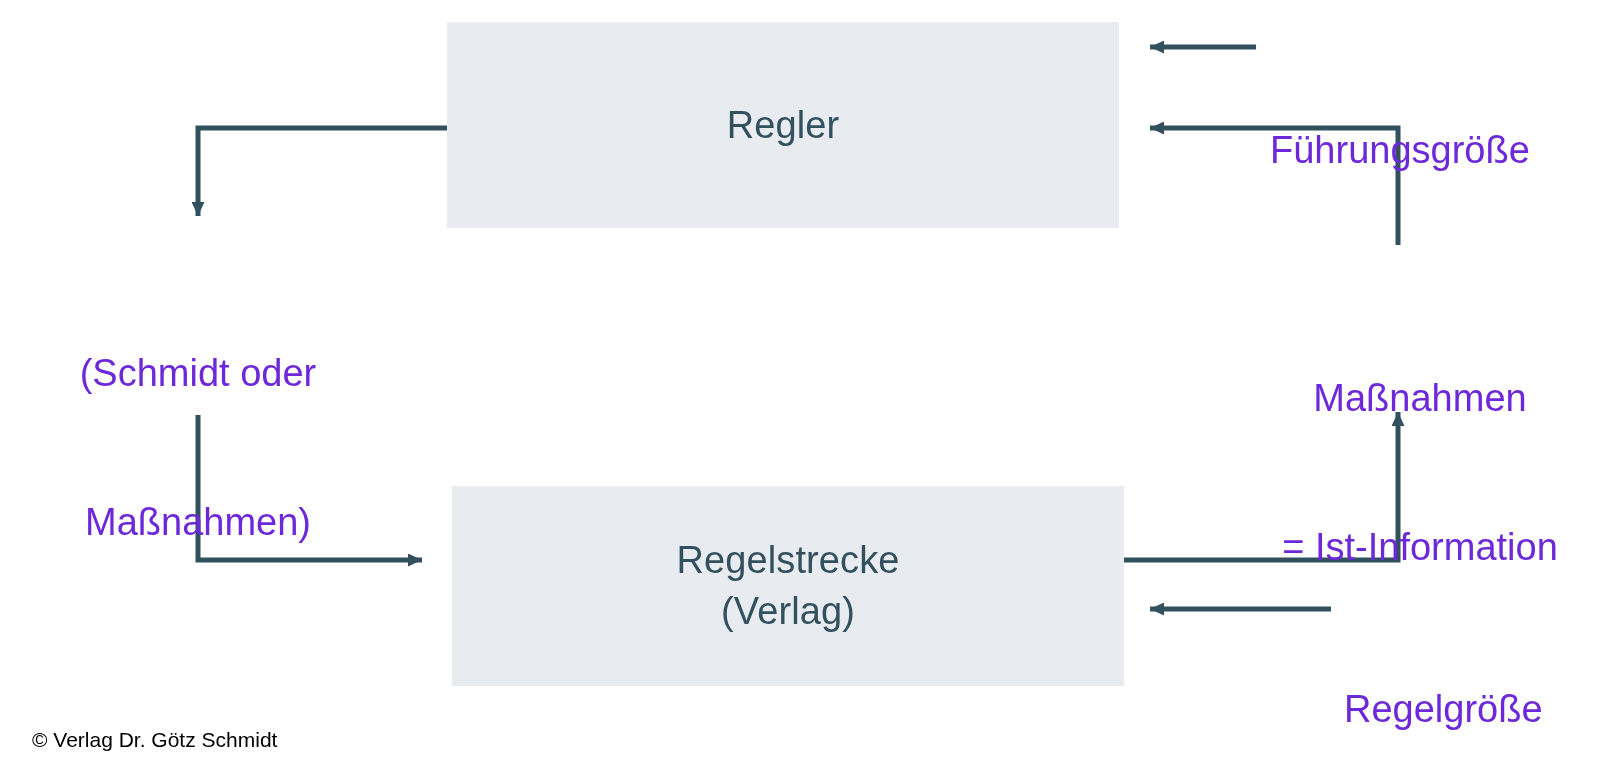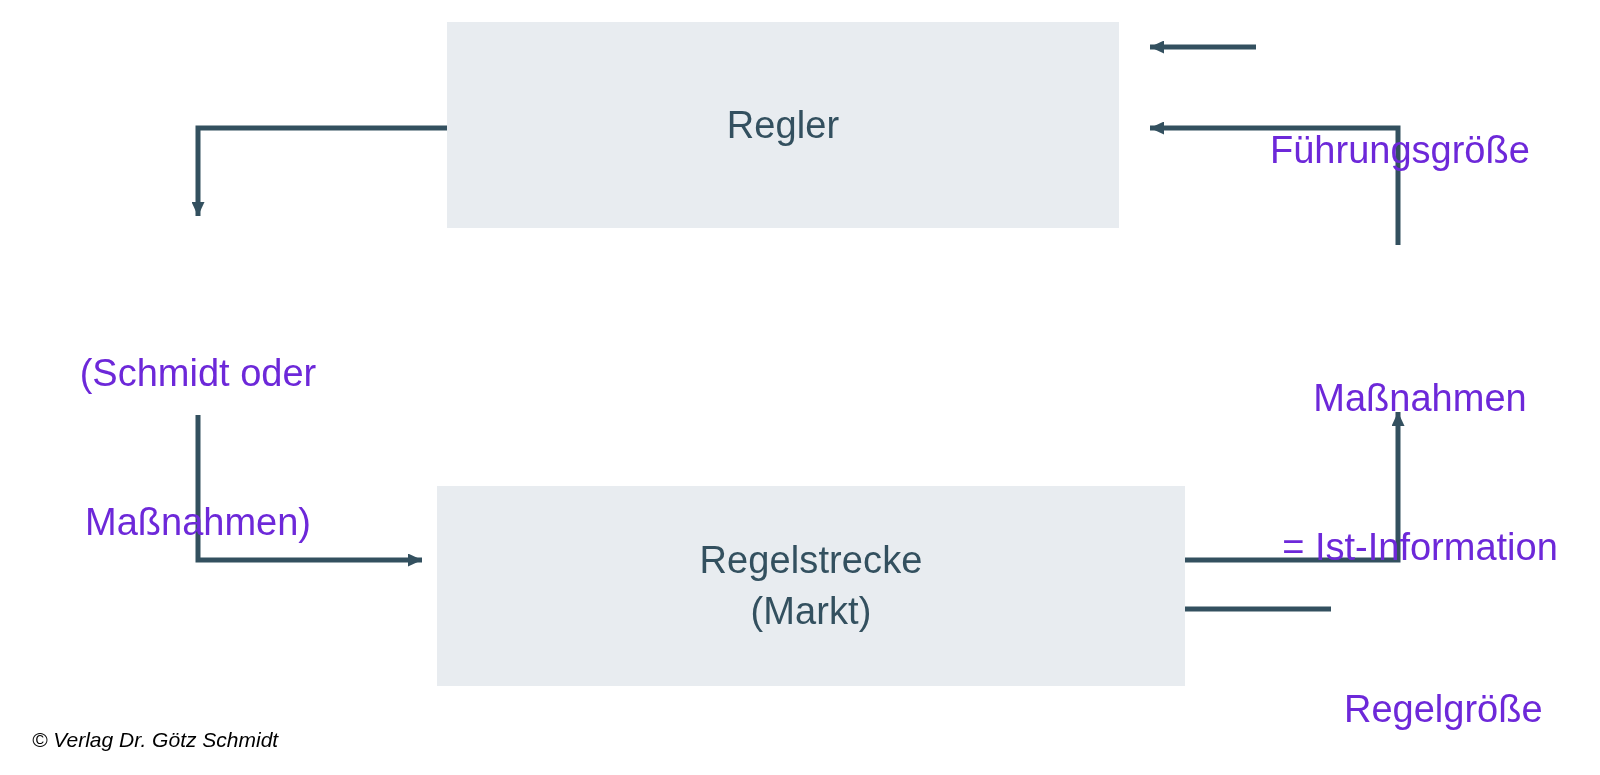--- a/index.html
+++ b/index.html
@@ -34,21 +34,21 @@
     align-items: center;
     justify-content: center;
     color: #33505f;
     font-size: 38px;
     line-height: 1.33;
     text-align: center;
     letter-spacing: 0.1px;
   }
   .node-line { display: block; white-space: pre; }
   #box-regler  { left: 421px; top: 22px;  width: 672px; height: 206px; }
-  #box-strecke { left: 411px; top: 486px; width: 748px; height: 200px; }
+  #box-strecke { left: 426px; top: 486px; width: 672px; height: 200px; }
 
   .edge-label {
     position: absolute;
     color: #6d28d9;
     font-size: 38px;
     line-height: 1.31;
     white-space: pre;
   }
   .edge-label .node-line { display: block; }
 
@@ -67,21 +67,20 @@
   #label-stoergroessen {
     left: 1318px; top: 585px; width: 282px;
     text-align: left;
   }
 
   #copyright {
     position: absolute;
     left: 6px;
     top: 728px;
     font-size: 21px;
-    font-style: italic;
     color: #000000;
     white-space: pre;
     text-align: right;
   }
 </style>
 </head>
 <body>
 
 <div id="stage">
 
@@ -110,21 +109,21 @@
       <path d="M 1305,609 L 1124,609" marker-end="url(#ah-generic)"></path>
     </g>
   </svg>
 
   <div class="node-box" id="box-regler">
     <span class="node-line">Regler</span>
   </div>
 
   <div class="node-box" id="box-strecke">
     <span class="node-line">Regelstrecke</span>
-    <span class="node-line">(Markt)</span>
+    <span class="node-line">(Verlag)</span>
   </div>
 
   <div class="edge-label" id="label-stellgroessen">
     <span class="node-line">(Schmidt oder</span>
     <span class="node-line">Maßnahmen)</span>
   </div>
 
   <div class="edge-label" id="label-regelgroesse">
     <span class="node-line">Maßnahmen</span>
     <span class="node-line">= Ist-Information</span>

